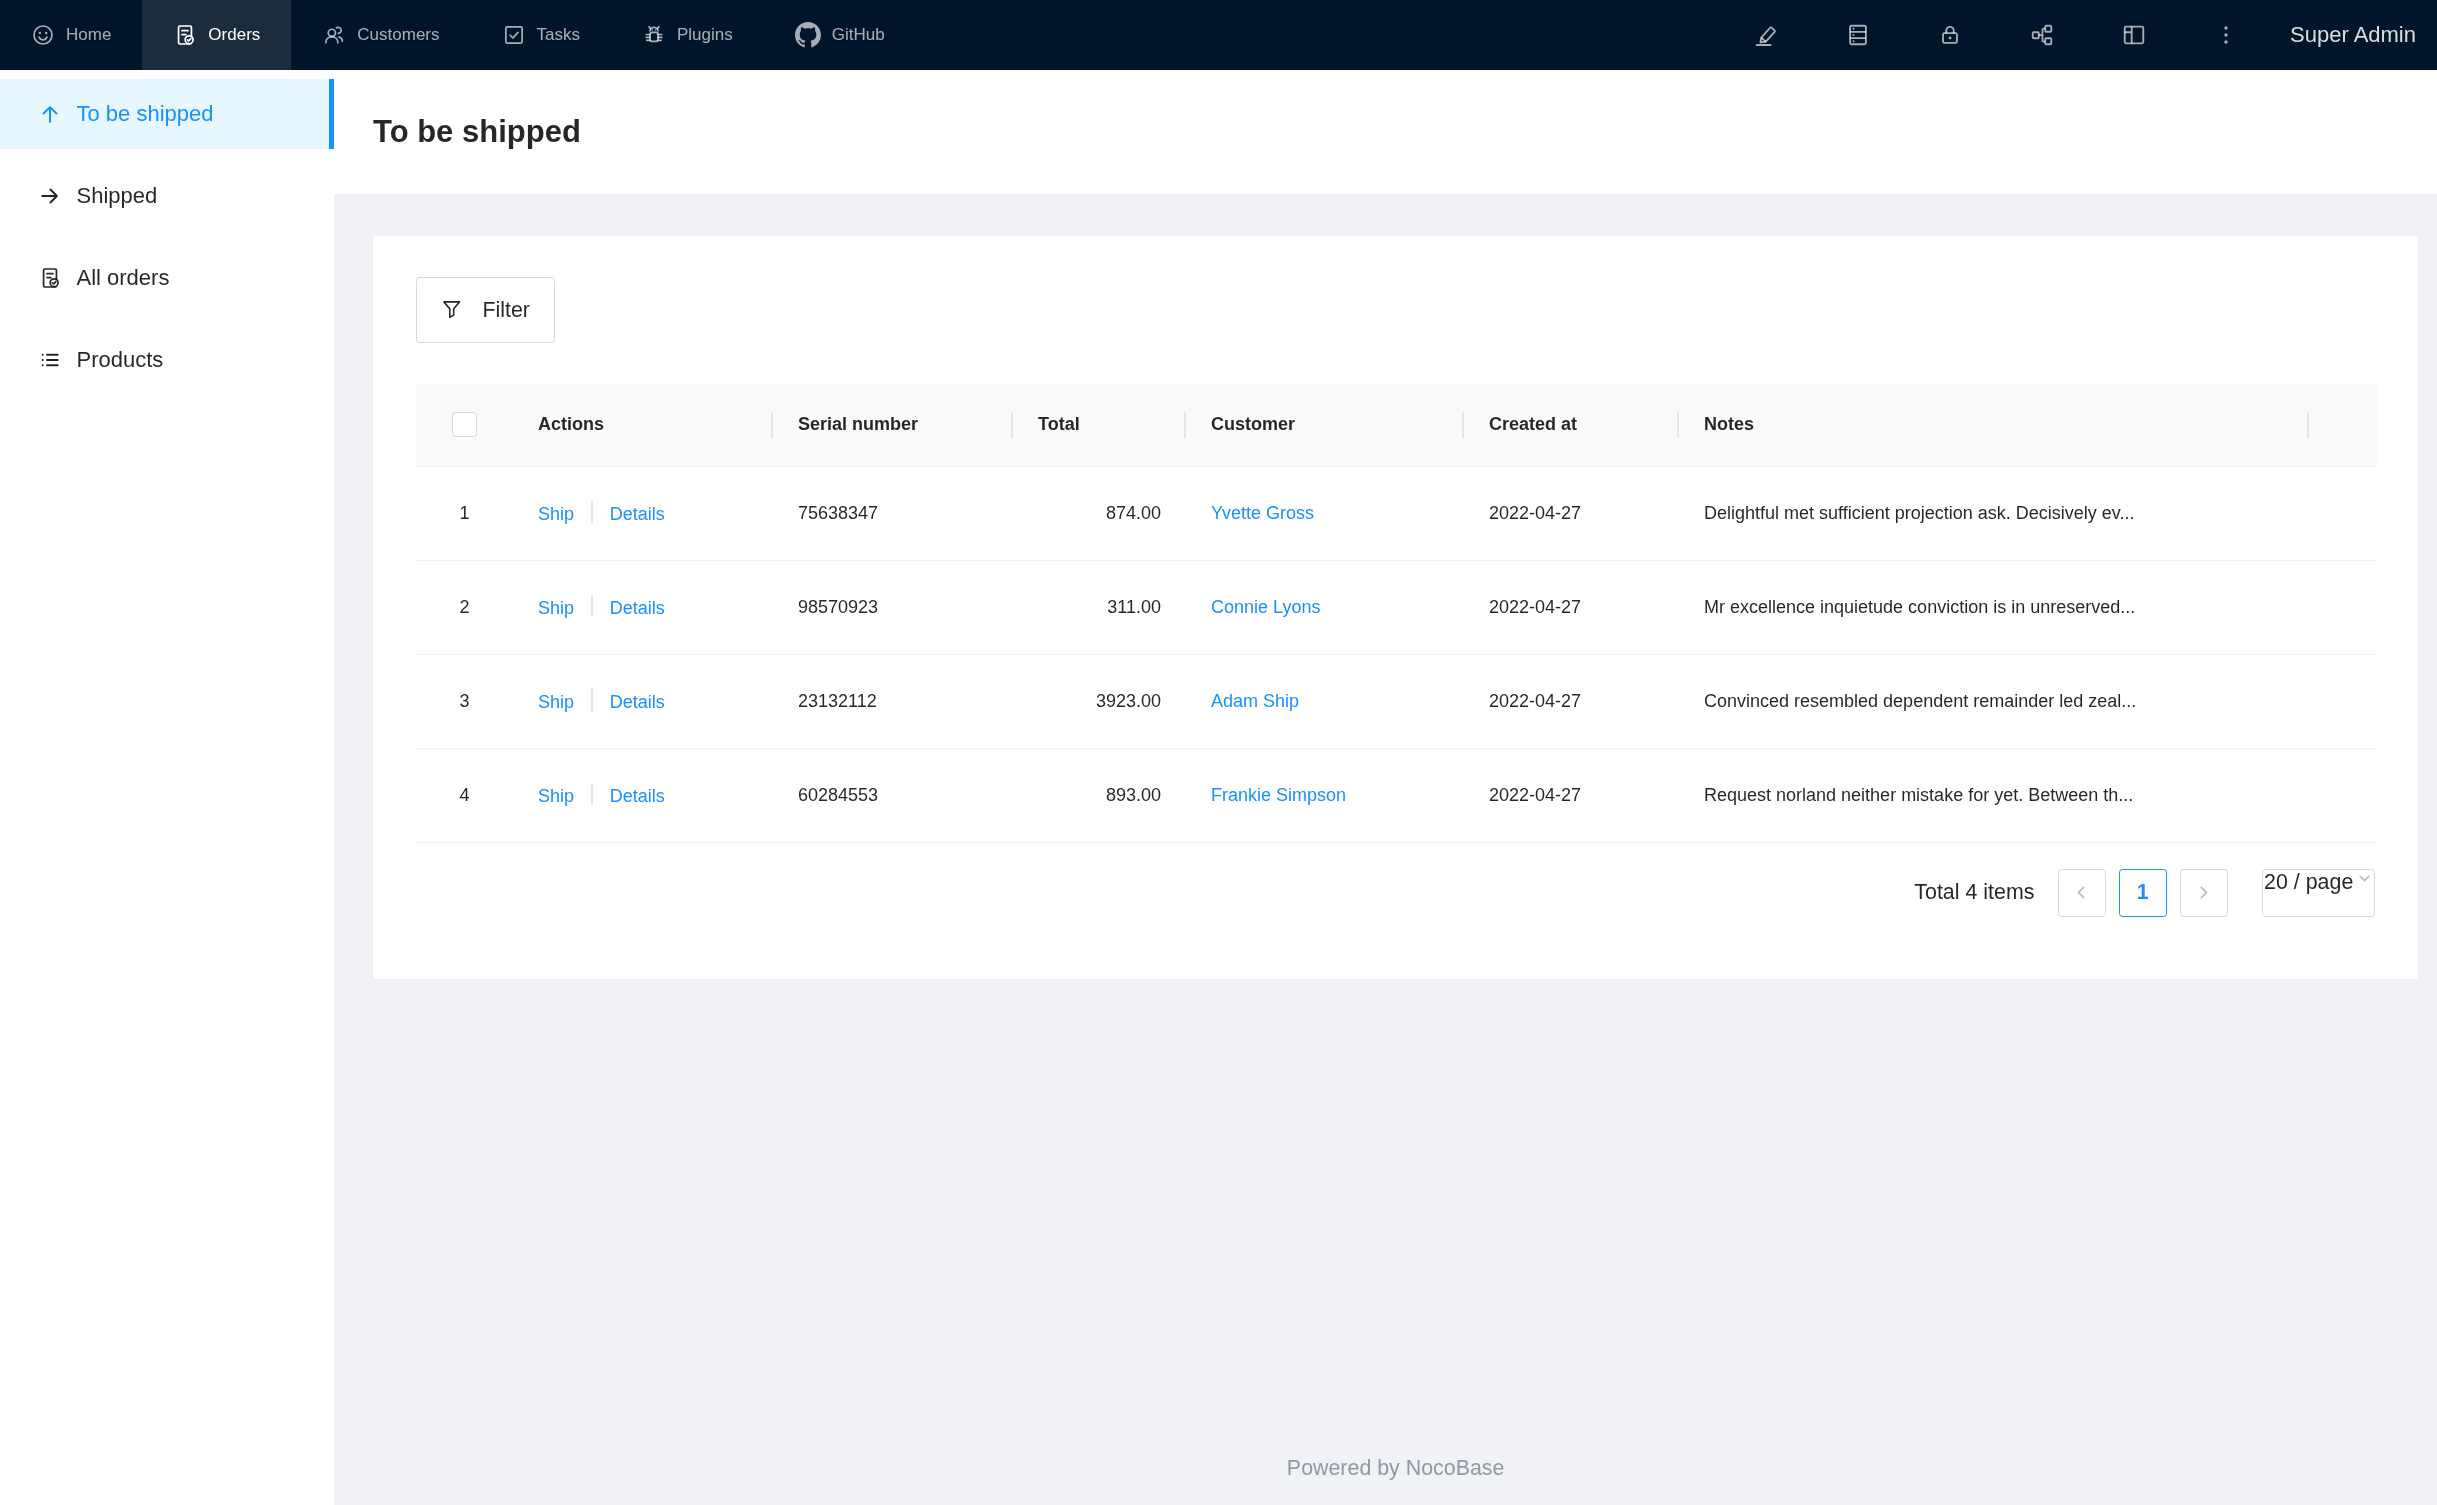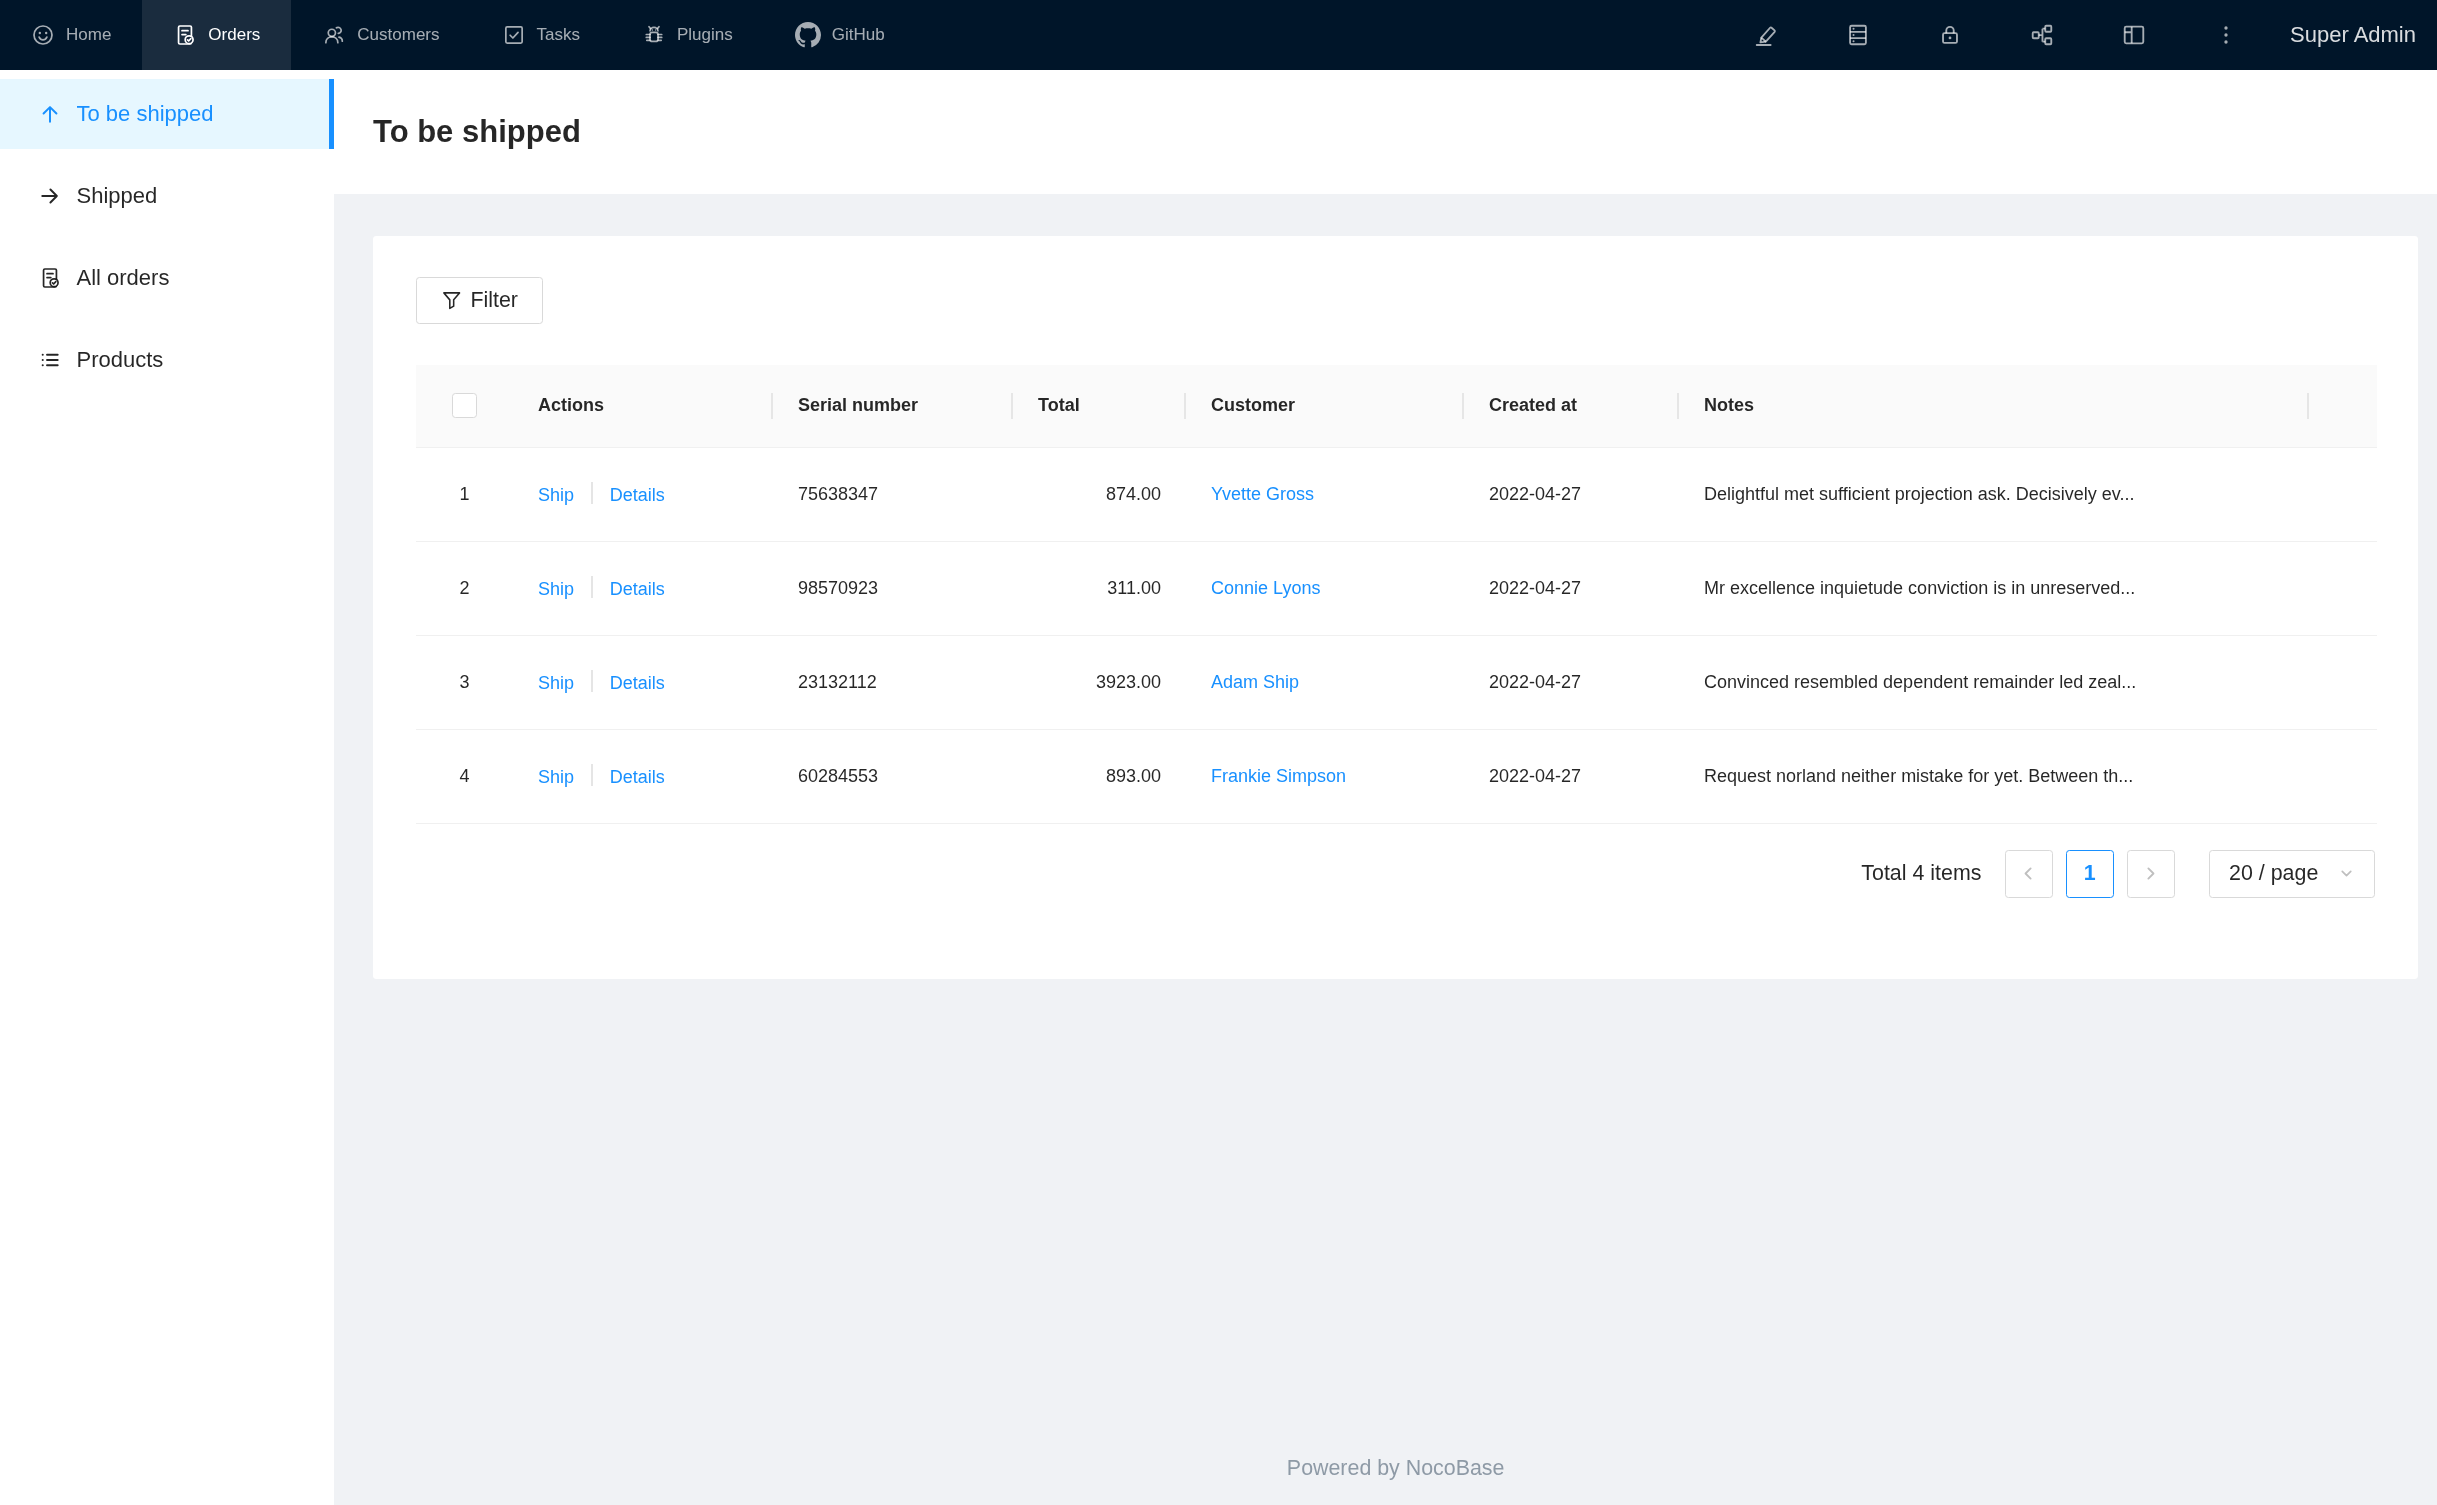--- a/index.html
+++ b/index.html
@@ -64,22 +64,22 @@
   .page-title { font-size: 31px; font-weight: 600; color: rgba(0,0,0,0.85); }
 
   .content { flex: 1; padding: 42px 19.7px 0 39px; }
   .card {
     background: #fff; border-radius: 3.4px;
     min-height: 743px; padding: 41px 43px;
   }
 
   
   .filter-btn {
-    display: inline-flex; align-items: center; gap: 8px;
-    height: 47px; padding: 0 24px;
+    display: inline-flex; align-items: center; gap: 20px;
+    height: 66px; padding: 0 24px;
     background: #fff; border: 1.7px solid #d9d9d9; border-radius: 3.4px;
     font-size: 21.4px; color: rgba(0,0,0,0.85);
     font-family: "Liberation Sans", sans-serif; cursor: pointer;
   }
 
   
   table { border-collapse: collapse; table-layout: fixed; width: 1959px; margin-top: 41px; }
   th, td { border-bottom: 1.7px solid #f0f0f0; font-size: 18px; }
   thead th {
     background: #fafafa; height: 82px; text-align: left;
@@ -114,21 +114,21 @@
   .pg-total { margin-right: 10.3px; color: rgba(0,0,0,0.85); }
   .pg-btn {
     min-width: 48px; height: 48px;
     border: 1.7px solid #d9d9d9; border-radius: 3.4px; background: #fff;
     display: inline-flex; align-items: center; justify-content: center;
     color: rgba(0,0,0,0.25); cursor: pointer; font-size: 21.4px;
   }
   .pg-btn.current { border-color: #1890ff; color: #1890ff; font-weight: 600; }
   .pg-select {
     height: 48px; border: 1.7px solid #d9d9d9; border-radius: 3.4px; background: #fff;
-    display: inline-flex; align-items: center; gap: 20px; padding: 0 19px;
+    display: inline-flex; align-items: flex-start; gap: 3px; padding: 0 1px;
     margin-left: 21.4px; color: rgba(0,0,0,0.85); cursor: pointer;
   }
   .pg-select svg { color: rgba(0,0,0,0.25); }
 
   .footer { text-align: center; margin-top: 477px; font-size: 21.4px; color: #8e9aa6; }
 
   .icon { display: inline-flex; }
 </style>
 </head>
 <body>

